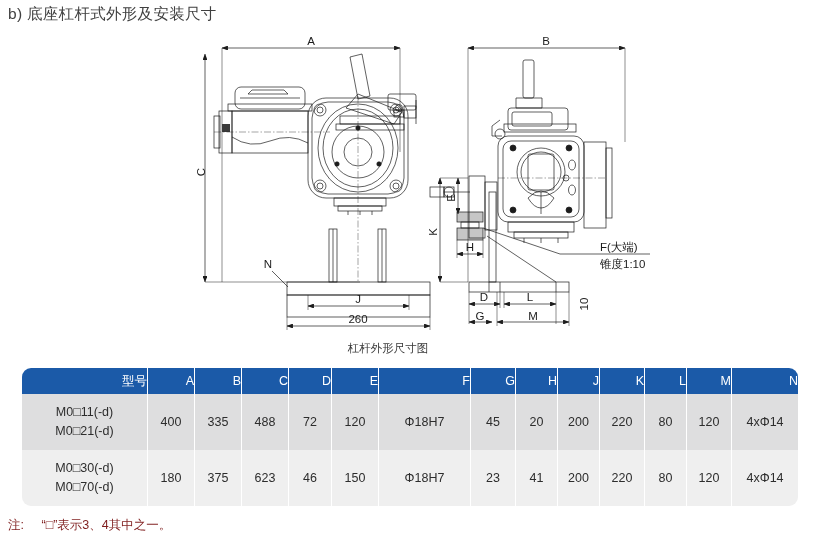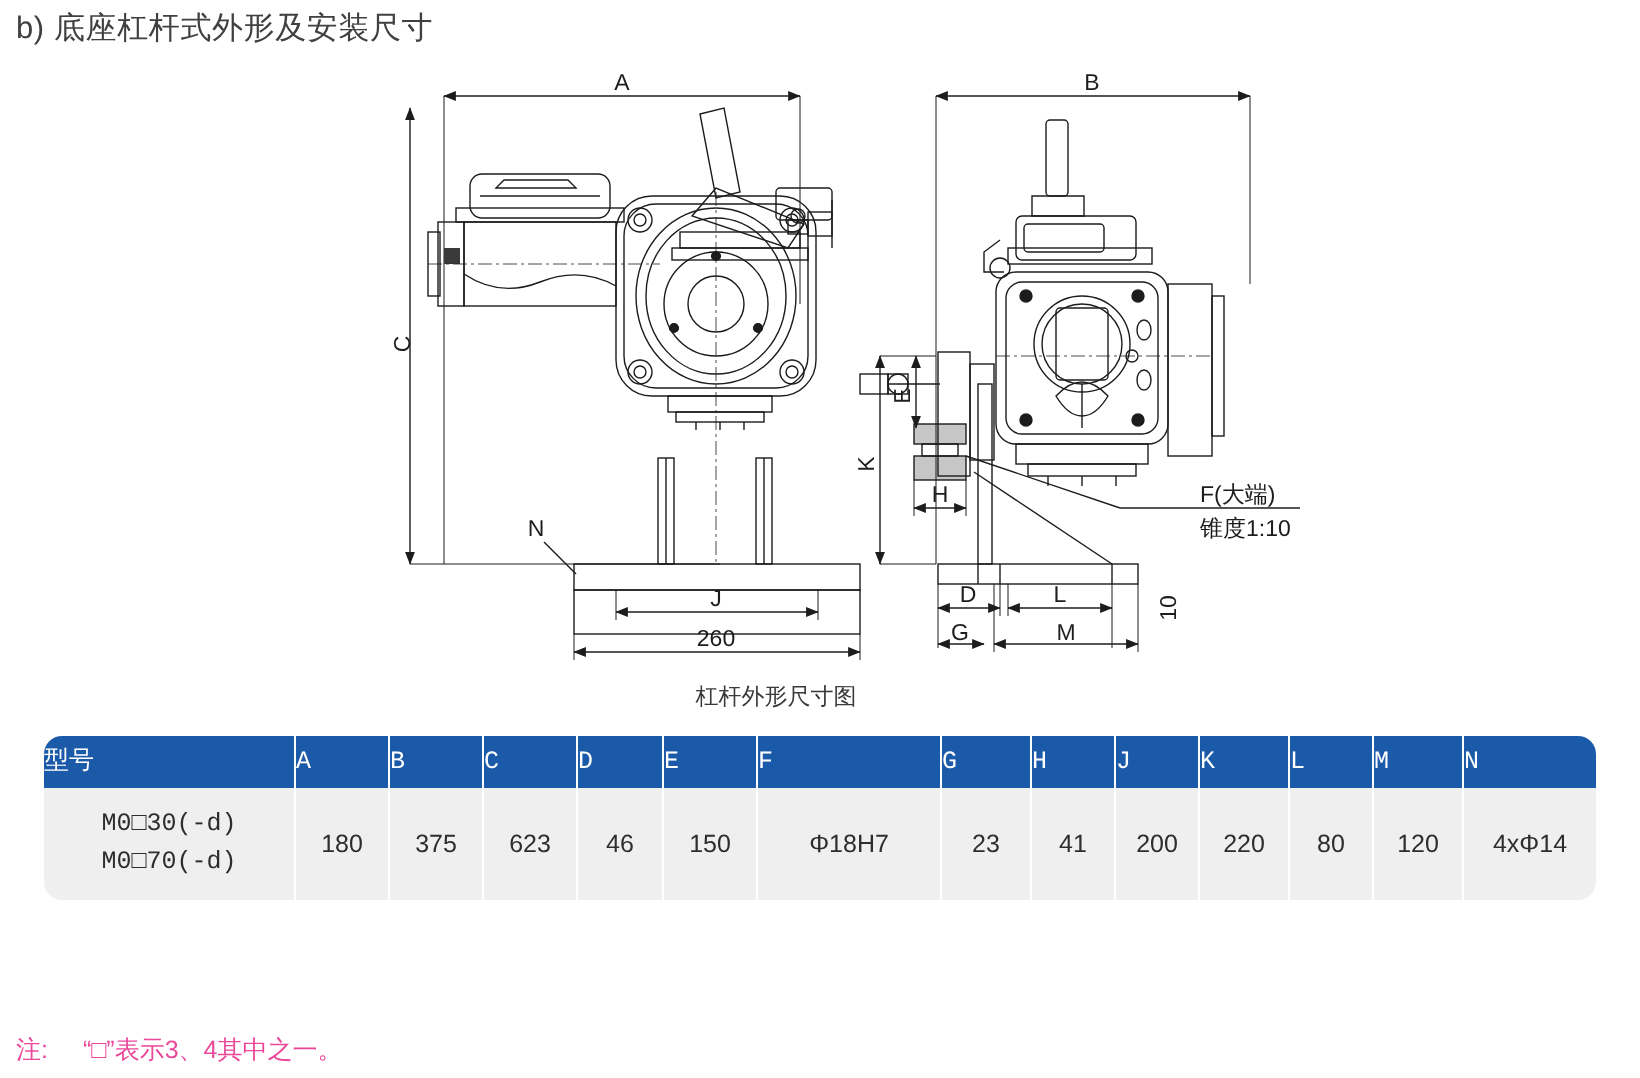--- a/index.html
+++ b/index.html
@@ -72,24 +72,23 @@
     width: 776px;
     table-layout: fixed;
   }
   table#spec-table thead th {
     background: #1b5aa8;
     color: #ffffff;
     font-size: 12.5px;
     font-weight: normal;
     height: 26px;
     line-height: 26px;
-    text-align: left;
+    text-align: right;
     border-right: 1px solid #ffffff;
     padding: 0;
-    font-family: Liberation Mono, monospace;
   }
   table#spec-table thead th:last-child { border-right: none; }
   table#spec-table thead tr th:first-child {
     border-top-left-radius: 9px;
   }
   table#spec-table thead tr th:last-child {
     border-top-right-radius: 9px;
   }
   table#spec-table tbody td {
     font-size: 12.5px;
@@ -98,35 +97,34 @@
     height: 56px;
     border-right: 1px solid #ffffff;
     padding: 0;
     vertical-align: middle;
   }
   table#spec-table tbody td:last-child { border-right: none; }
   table#spec-table tbody tr.row-a td { background: #dededf; }
   table#spec-table tbody tr.row-b td { background: #efefef; }
   table#spec-table tbody tr.row-b td:first-child {
     border-bottom-left-radius: 9px;
-    font-family: Liberation Mono, monospace;
   }
   table#spec-table tbody tr.row-b td:last-child {
     border-bottom-right-radius: 9px;
   }
   .model-cell { line-height: 19px; }
   .model-cell div { white-space: nowrap; }
 
   
   #footnote {
     position: absolute;
     left: 8px;
     top: 517px;
     font-size: 12.5px;
-    color: #ec4899;
+    color: #7f1d1d;
     white-space: nowrap;
   }
   #footnote .fn-label { margin-right: 14px; }
 </style>
 </head>
 <body>
 
 <div id="section-title">b) 底座杠杆式外形及安装尺寸</div>
 
 <div id="drawing">
@@ -349,20 +347,39 @@
         <th>G</th>
         <th>H</th>
         <th>J</th>
         <th>K</th>
         <th>L</th>
         <th>M</th>
         <th>N</th>
       </tr>
     </thead>
     <tbody>
+      <tr class="row-a">
+        <td class="model-cell">
+          <div>M0□11(-d)</div>
+          <div>M0□21(-d)</div>
+        </td>
+        <td>400</td>
+        <td>335</td>
+        <td>488</td>
+        <td>72</td>
+        <td>120</td>
+        <td>Φ18H7</td>
+        <td>45</td>
+        <td>20</td>
+        <td>200</td>
+        <td>220</td>
+        <td>80</td>
+        <td>120</td>
+        <td>4xΦ14</td>
+      </tr>
       <tr class="row-b">
         <td class="model-cell">
           <div>M0□30(-d)</div>
           <div>M0□70(-d)</div>
         </td>
         <td>180</td>
         <td>375</td>
         <td>623</td>
         <td>46</td>
         <td>150</td>

